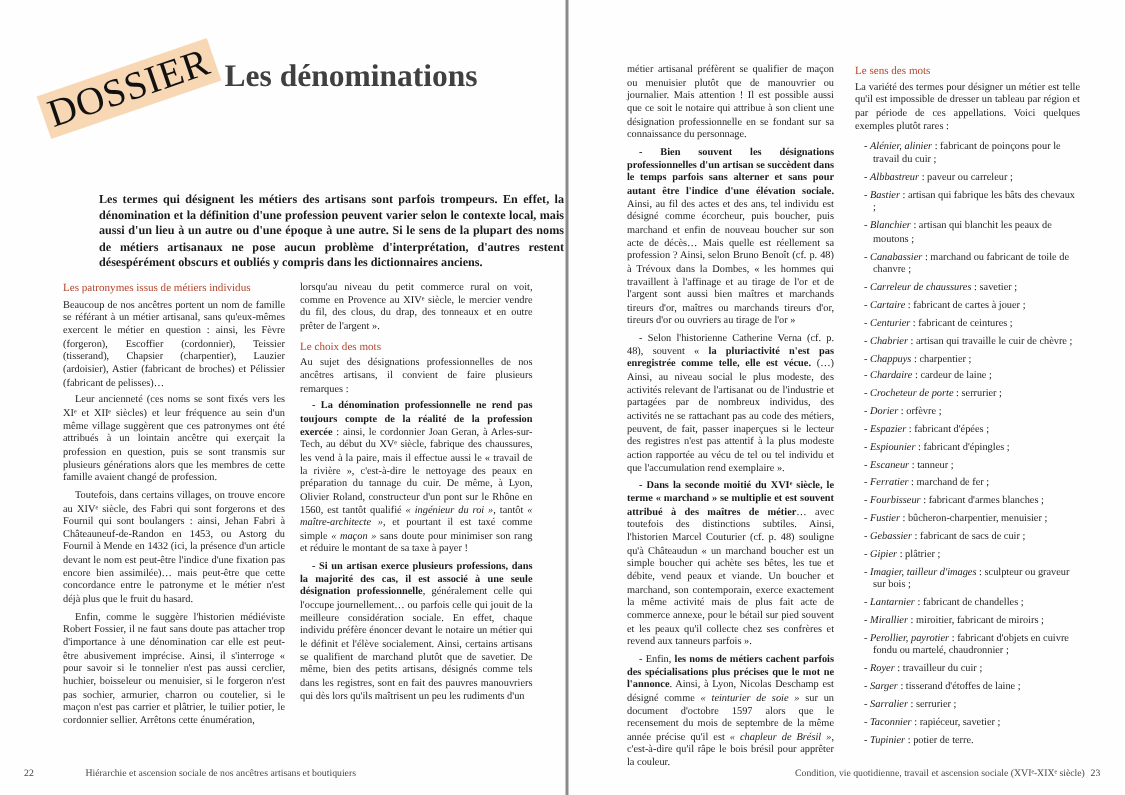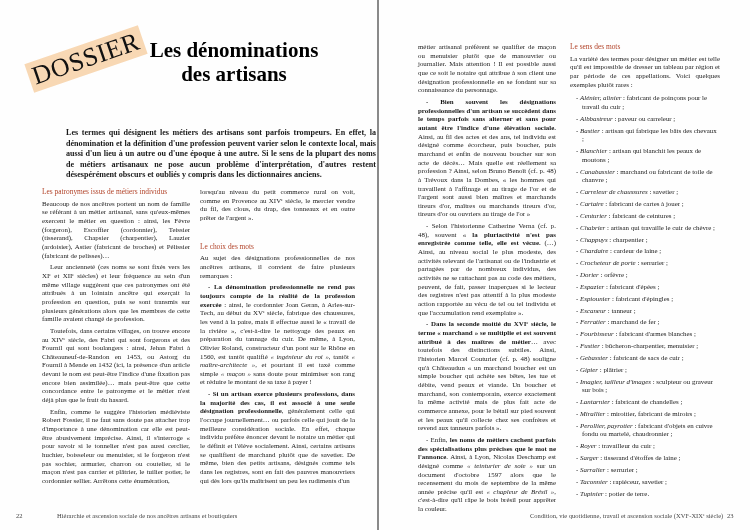--- a/index.html
+++ b/index.html
@@ -16,21 +16,21 @@
 
   .stamp {
     position:absolute; left:26px; top:44px; width:120px; height:30px;
     background:#f8d8b4; transform:rotate(-19deg); transform-origin:center;
     display:flex; align-items:center; justify-content:center;
   }
   .stamp span { font-size:26px; color:#111; letter-spacing:0.5px; font-family:"Liberation Serif",serif; }
 
   .title {
     position:absolute; left:134px; top:38px; width:200px;
-    text-align:center; color:#000000; font-weight:bold;
+    text-align:center; color:#404040; font-weight:bold;
     font-size:21px; line-height:24px; font-family:"Liberation Serif",serif;
   }
 
   .intro {
     position:absolute; left:42px; top:128px; width:310px;
     font-size:8.1px; line-height:10.6px; font-weight:bold; text-align:justify;margin-left:24px;
   }
 
   .col { position:absolute; font-size:6.9px; line-height:8.65px; text-align:justify; }
   .col p { margin:0 0 3px 0; text-indent:8px; }
@@ -53,35 +53,34 @@
 </style>
 </head>
 <body>
 
 <div class="page page-left">
   <div class="stamp">
     <span>DOSSIER</span>
   </div>
   <div class="title">
     <div>Les dénominations</div>
-    <div>des artisans</div>
   </div>
   <div class="intro">Les termes qui désignent les métiers des artisans sont parfois trompeurs. En effet, la dénomination et la définition d'une profession peuvent varier selon le contexte local, mais aussi d'un lieu à un autre ou d'une époque à une autre. Si le sens de la plupart des noms de métiers artisanaux ne pose aucun problème d'interprétation, d'autres restent désespérément obscurs et oubliés y compris dans les dictionnaires anciens.</div>
 
   <div class="col col-l1">
     <h3>Les patronymes issus de métiers individus</h3>
     <p class="noind">Beaucoup de nos ancêtres portent un nom de famille se référant à un métier artisanal, sans qu'eux-mêmes exercent le métier en question : ainsi, les Fèvre (forgeron), Escoffier (cordonnier), Teissier (tisserand), Chapsier (charpentier), Lauzier (ardoisier), Astier (fabricant de broches) et Pélissier (fabricant de pelisses)…</p>
     <p>Leur ancienneté (ces noms se sont fixés vers les XIᵉ et XIIᵉ siècles) et leur fréquence au sein d'un même village suggèrent que ces patronymes ont été attribués à un lointain ancêtre qui exerçait la profession en question, puis se sont transmis sur plusieurs générations alors que les membres de cette famille avaient changé de profession.</p>
     <p>Toutefois, dans certains villages, on trouve encore au XIVᵉ siècle, des Fabri qui sont forgerons et des Fournil qui sont boulangers : ainsi, Jehan Fabri à Châteauneuf-de-Randon en 1453, ou Astorg du Fournil à Mende en 1432 (ici, la présence d'un article devant le nom est peut-être l'indice d'une fixation pas encore bien assimilée)… mais peut-être que cette concordance entre le patronyme et le métier n'est déjà plus que le fruit du hasard.</p>
     <p>Enfin, comme le suggère l'historien médiéviste Robert Fossier, il ne faut sans doute pas attacher trop d'importance à une dénomination car elle est peut-être abusivement imprécise. Ainsi, il s'interroge « pour savoir si le tonnelier n'est pas aussi cerclier, huchier, boisseleur ou menuisier, si le forgeron n'est pas sochier, armurier, charron ou coutelier, si le maçon n'est pas carrier et plâtrier, le tuilier potier, le cordonnier sellier. Arrêtons cette énumération,</p>
   </div>
 
   <div class="col col-l2">
     <p class="noind">lorsqu'au niveau du petit commerce rural on voit, comme en Provence au XIVᵉ siècle, le mercier vendre du fil, des clous, du drap, des tonneaux et en outre prêter de l'argent ».</p>
-    <h3 style="margin-top:20px">Le choix des mots</h3>
+    <h3 style="margin-top:4px">Le choix des mots</h3>
     <p class="noind">Au sujet des désignations professionnelles de nos ancêtres artisans, il convient de faire plusieurs remarques :</p>
     <p><b>- La dénomination professionnelle ne rend pas toujours compte de la réalité de la profession exercée</b><span> : ainsi, le cordonnier Joan Geran, à Arles-sur-Tech, au début du XVᵉ siècle, fabrique des chaussures, les vend à la paire, mais il effectue aussi le « travail de la rivière », c'est-à-dire le nettoyage des peaux en préparation du tannage du cuir. De même, à Lyon, Olivier Roland, constructeur d'un pont sur le Rhône en 1560, est tantôt qualifié </span><i>« ingénieur du roi »</i><span>, tantôt </span><i>« maître-architecte »</i><span>, et pourtant il est taxé comme simple </span><i>« maçon »</i><span> sans doute pour minimiser son rang et réduire le montant de sa taxe à payer !</span></p>
     <p><b>- Si un artisan exerce plusieurs professions, dans la majorité des cas, il est associé à une seule désignation professionnelle</b><span>, généralement celle qui l'occupe journellement… ou parfois celle qui jouit de la meilleure considération sociale. En effet, chaque individu préfère énoncer devant le notaire un métier qui le définit et l'élève socialement. Ainsi, certains artisans se qualifient de marchand plutôt que de savetier. De même, bien des petits artisans, désignés comme tels dans les registres, sont en fait des pauvres manouvriers qui dès lors qu'ils maîtrisent un peu les rudiments d'un</span></p>
   </div>
 
   <div class="pnum" style="left:16px">22</div>
   <div class="footer" style="left:57px">Hiérarchie et ascension sociale de nos ancêtres artisans et boutiquiers</div>
 </div>
 
 <div class="divider"></div>

